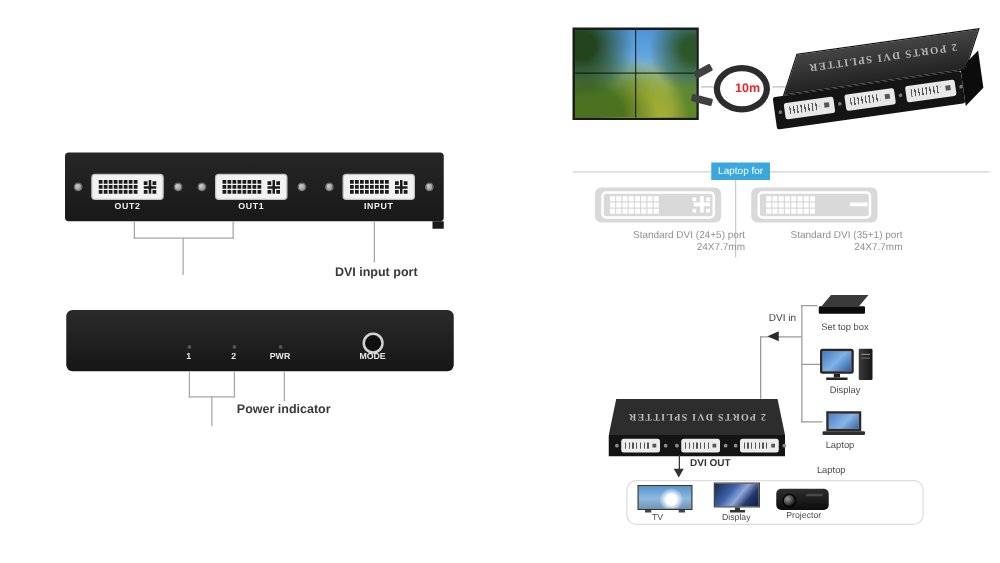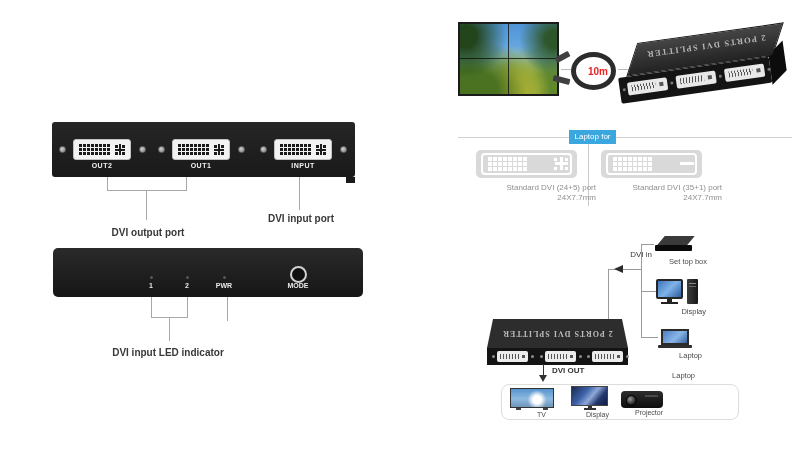--- a/index.html
+++ b/index.html
@@ -1,20 +1,20 @@
 <!DOCTYPE html>
 <html><head>
 <meta charset="utf-8">
 <style>
   html,body{margin:0;padding:0;background:#fff;}
   #app{position:relative;width:800px;height:450px;background:#ffffff;overflow:hidden;
        font-family:"Liberation Sans",sans-serif;}
   .ln{position:absolute;background:#a8a8a8;}
   .lbl{position:absolute;font-size:10px;font-weight:600;color:#383838;text-align:center;}
-  .slbl{position:absolute;font-size:7.5px;color:#4a4a4a;text-align:right;}
+  .slbl{position:absolute;font-size:7.5px;color:#4a4a4a;text-align:center;}
 
   
   .panel-a{position:absolute;left:52px;top:122px;width:303px;height:55px;border-radius:3px;
            background:linear-gradient(180deg,#262626,#191919);}
   .panel-tab{position:absolute;left:346px;top:177px;width:9px;height:6px;background:#1a1a1a;}
   .face{position:absolute;top:17px;width:58px;height:21px;background:#f2f2f2;border:1px solid #c2c2c2;
         border-radius:3px;box-sizing:border-box;}
   .screw{position:absolute;top:24px;width:7px;height:7px;border-radius:50%;
          background:radial-gradient(circle at 35% 35%,#cfcfcf,#848484);border:1px solid #6e6e6e;box-sizing:border-box;}
   .pins{position:absolute;left:5px;top:4px;width:3px;height:3px;background:#1c1c1c;
@@ -167,41 +167,40 @@
     <div class="port-lbl" style="left:20px">OUT2</div>
     <div class="port-lbl" style="left:119px">OUT1</div>
     <div class="port-lbl" style="left:221px">INPUT</div>
   </div>
   <div class="panel-tab"></div>
 
   <div class="ln" style="left:107px;top:177px;width:1px;height:14px"></div>
   <div class="ln" style="left:186px;top:177px;width:1px;height:14px"></div>
   <div class="ln" style="left:107px;top:190px;width:80px;height:1px"></div>
   <div class="ln" style="left:146px;top:190px;width:1px;height:30px"></div>
-  <div class="lbl" style="left:78px;top:227px;width:140px">DVI output port</div>
   <div class="ln" style="left:299px;top:177px;width:1px;height:33px"></div>
   <div class="lbl" style="left:231px;top:213px;width:140px">DVI input port</div>
 
   <div class="panel-b">
     <div class="led" style="left:97px"></div>
     <div class="led" style="left:133px"></div>
     <div class="led" style="left:170px"></div>
     <div class="led-lbl" style="left:83px">1</div>
     <div class="led-lbl" style="left:119px">2</div>
     <div class="led-lbl" style="left:156px">PWR</div>
     <div class="mode-btn"></div>
     <div class="led-lbl" style="left:230px">MODE</div>
   </div>
 
   <div class="ln" style="left:151px;top:297px;width:1px;height:21px"></div>
   <div class="ln" style="left:187px;top:297px;width:1px;height:21px"></div>
   <div class="ln" style="left:151px;top:317px;width:37px;height:1px"></div>
   <div class="ln" style="left:169px;top:317px;width:1px;height:24px"></div>
-  <div class="lbl" style="left:68px;top:347px;width:200px">DVI input LED indicator</div>
   <div class="ln" style="left:227px;top:297px;width:1px;height:24px"></div>
+  <div class="lbl" style="left:157px;top:322px;width:140px">Power indicator</div>
 
   <div class="videowall">
     <div class="vw-img">
       <div class="vw-mul-v"></div>
       <div class="vw-mul-h"></div>
     </div>
   </div>
   <div class="ln" style="left:561px;top:69px;width:13px;height:1px;background:#bbb"></div>
   <div class="cable-end1"></div>
   <div class="cable-end2"></div>

